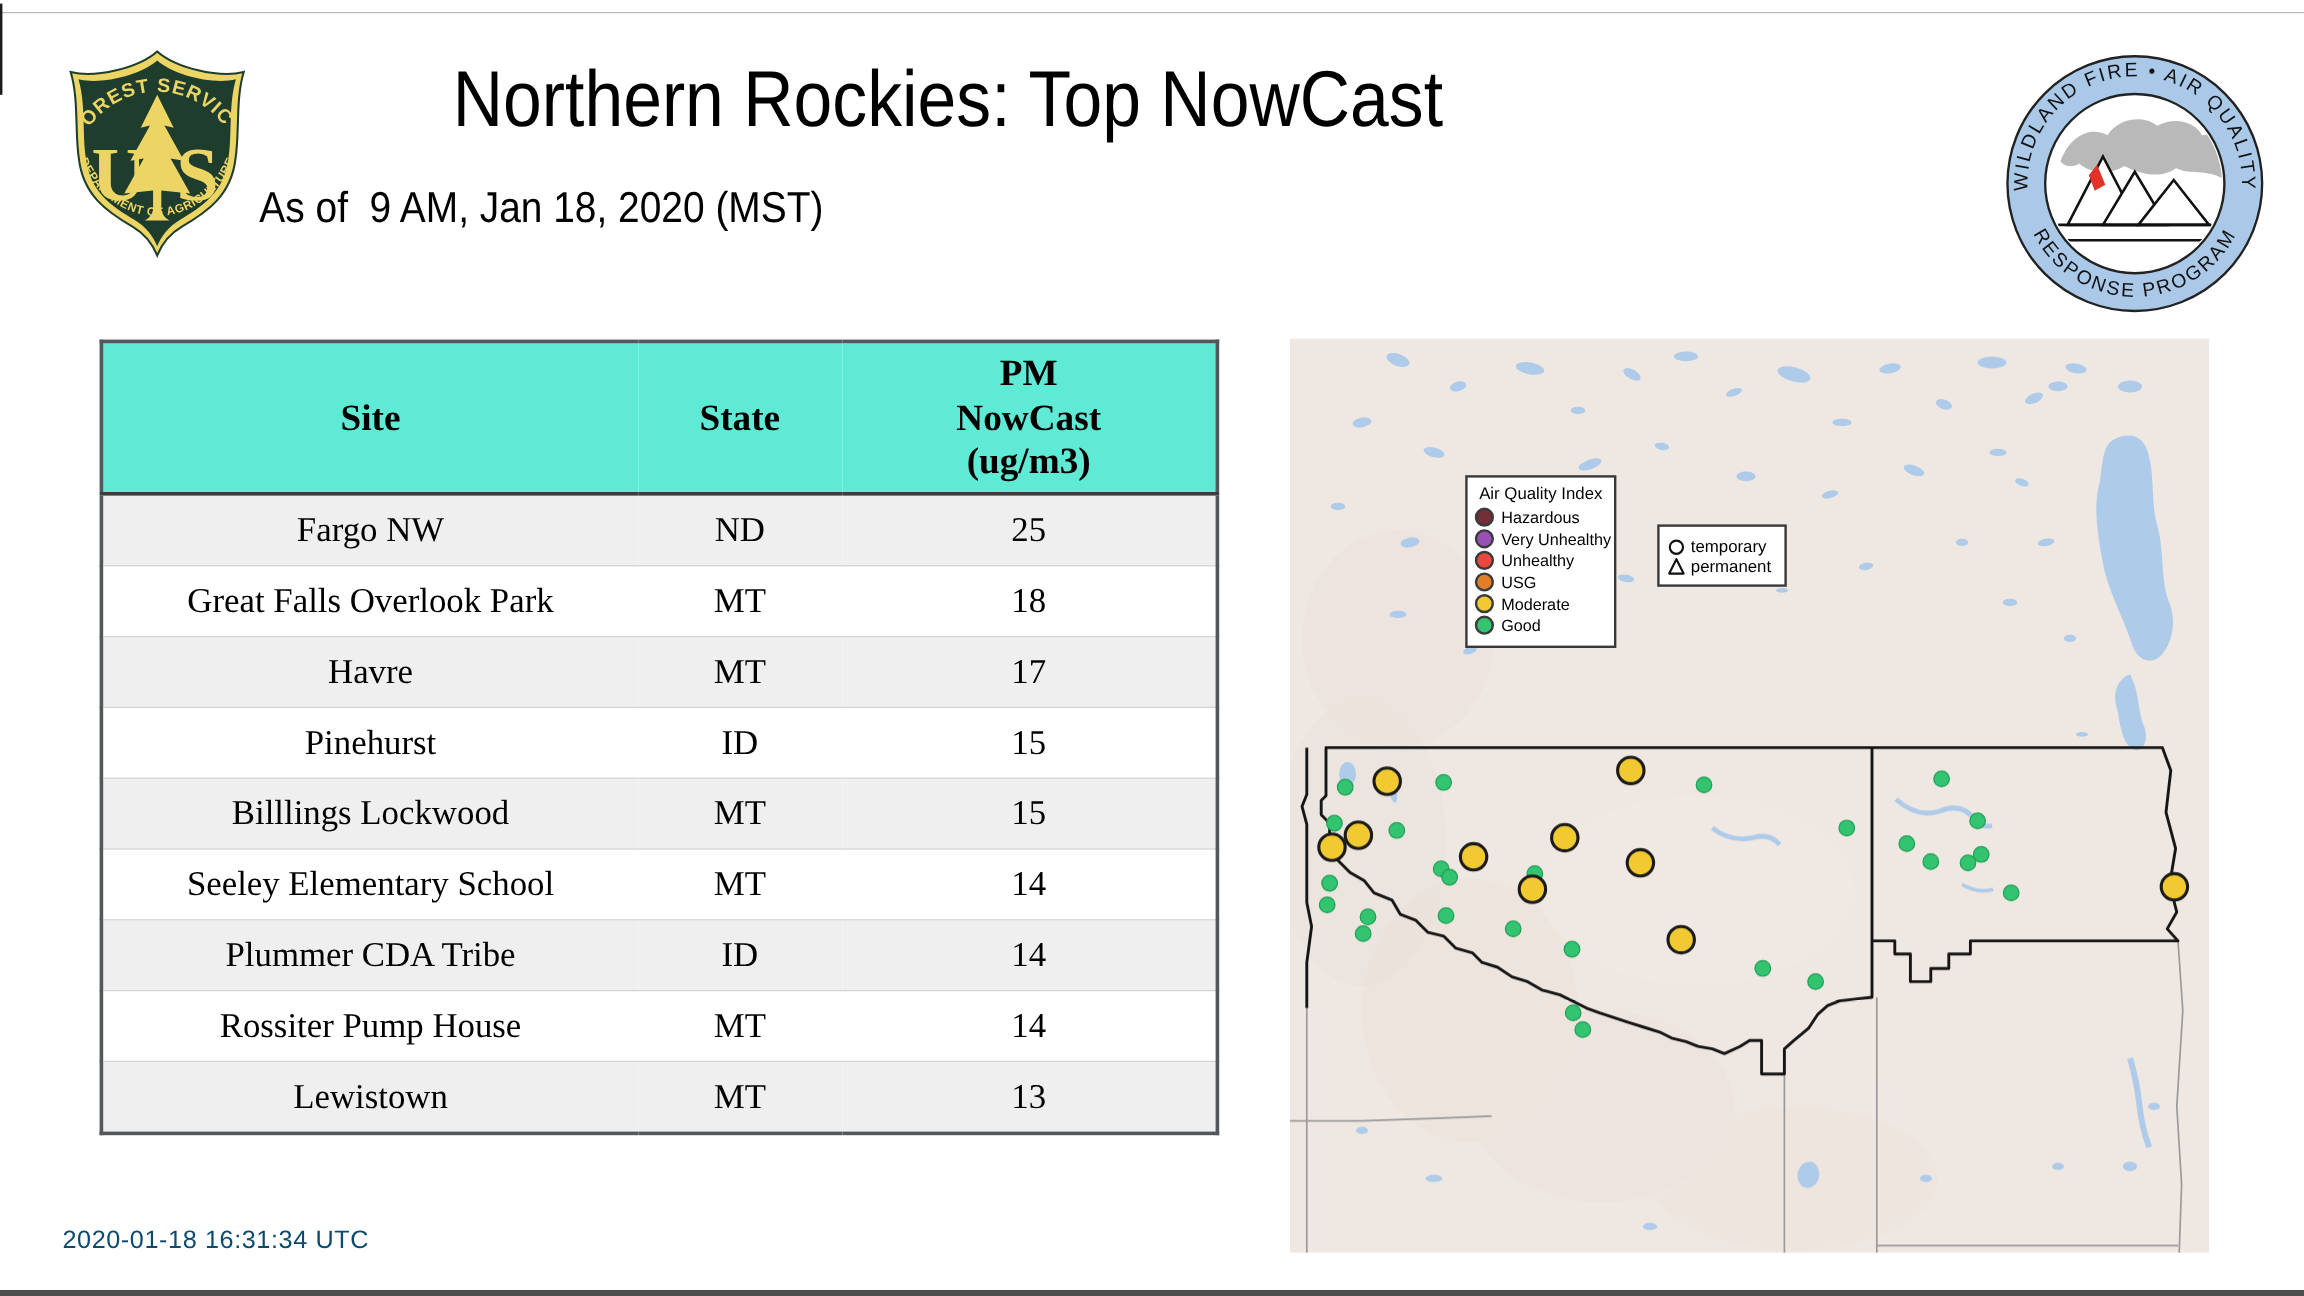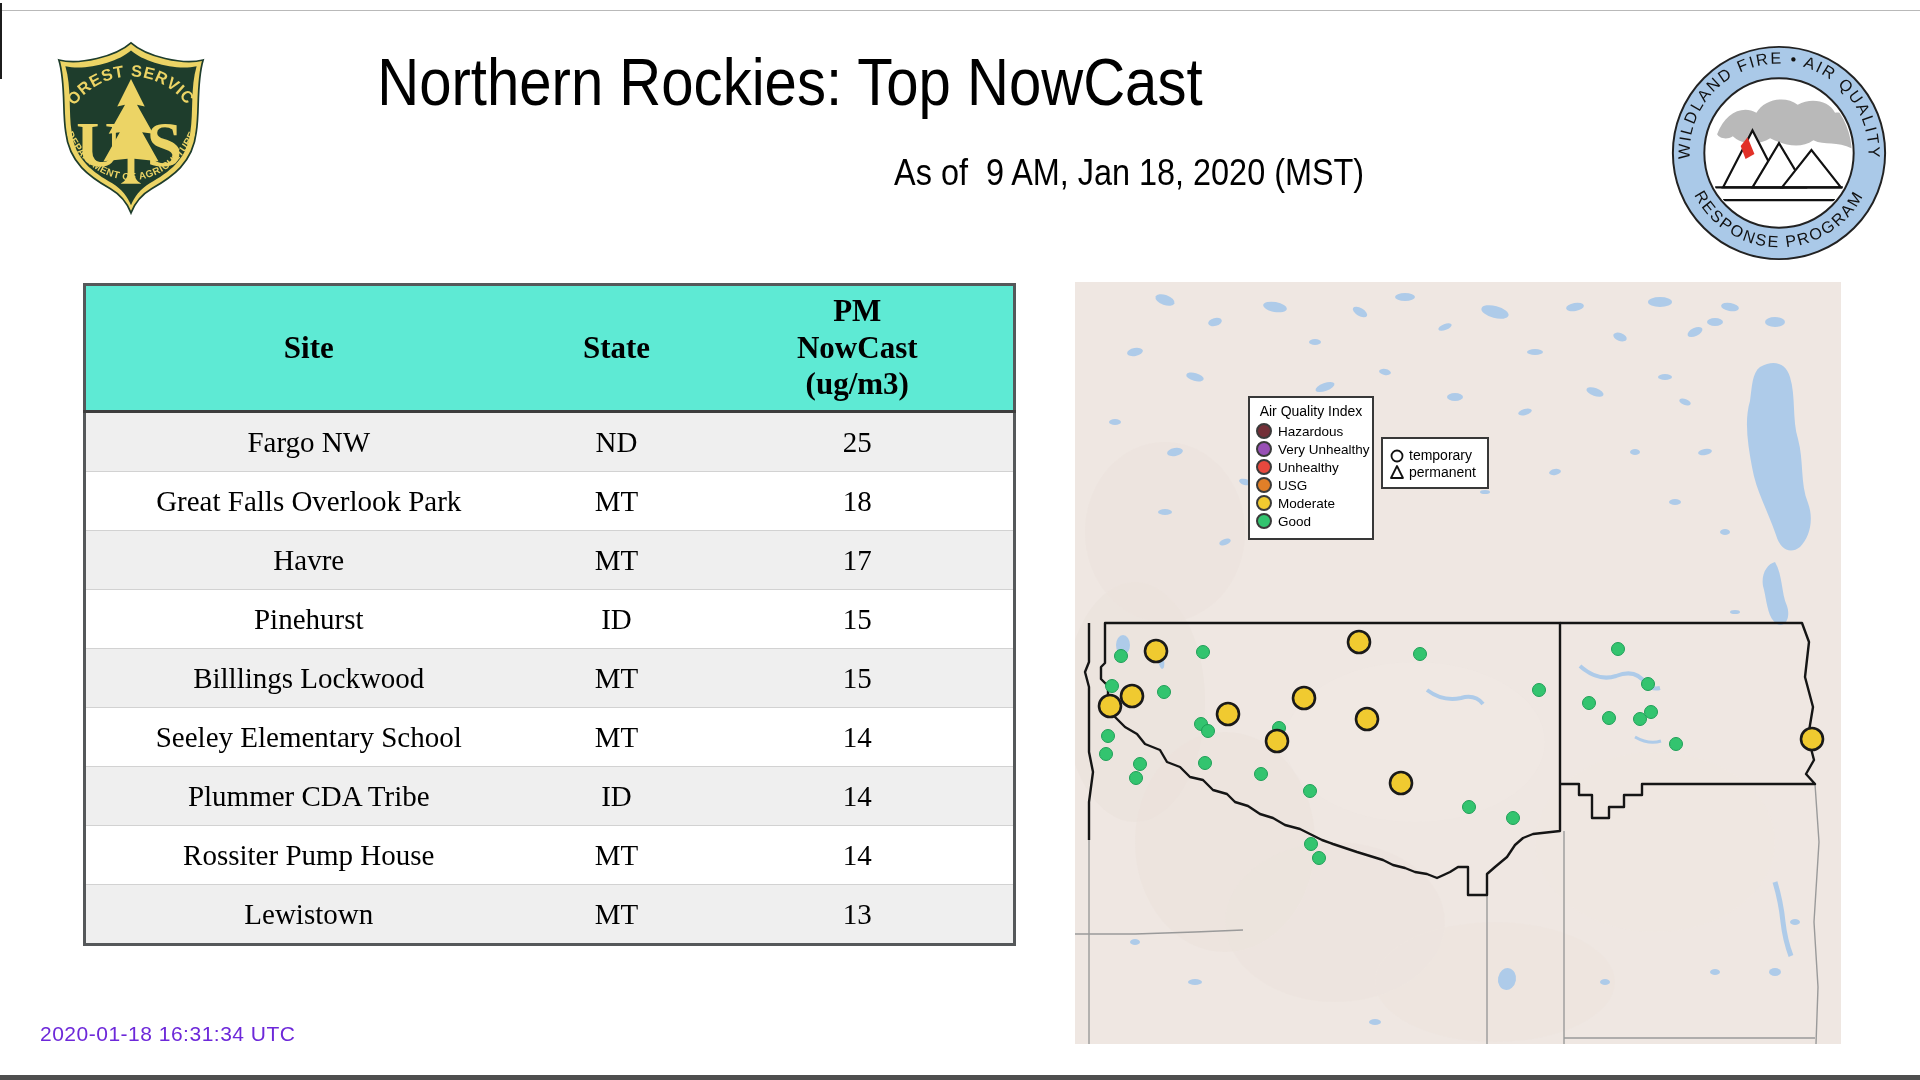--- a/index.html
+++ b/index.html
@@ -9,48 +9,48 @@
   }
   .top-hairline { position:absolute; left:0; top:10px; width:1920px; height:1px; background:#b9b9b9; }
   .left-edge-bar { position:absolute; left:0; top:3px; width:2px; height:76px; background:#1c1c1c; }
   .bottom-bar { position:absolute; left:0; bottom:0; width:1920px; height:5px; background:#4e4e4e; }
 
   .fs-logo { position:absolute; left:45px; top:36px; width:172px; height:182px; }
   .wf-logo { position:absolute; left:1666px; top:40px; width:226px; height:226px; }
 
   .title-wrap { position:absolute; left:190px; top:44px; width:1200px; text-align:center; }
   .title-wrap span { display:inline-block; font-size:66px; font-weight:400; transform:scaleX(0.88); transform-origin:center; white-space:pre; }
-  .subtitle-wrap { position:absolute; left:190px; top:152px; width:1200px; text-align:right; }
+  .subtitle-wrap { position:absolute; left:190px; top:152px; width:1200px; text-align:left; }
   .subtitle-wrap span { display:inline-block; font-size:36px; transform:scaleX(0.9); transform-origin:center; white-space:pre; }
 
   table.data-table {
     position:absolute; left:83px; top:283px; width:930px;
     border-collapse:collapse; border:3px solid #55585a;
     font-family:"Liberation Serif", serif; table-layout:fixed;
   }
   .data-table th {
     background:#5eead4; border-bottom:3px solid #3d3d3d;
     font-size:31px; font-weight:bold; height:124px; vertical-align:middle;
     text-align:center; line-height:1.18; padding:0;
   }
   .data-table td {
     font-size:29px; text-align:center; height:58px; padding:0;
     border-top:1px solid #d2d2d2; vertical-align:middle;
   }
   .data-table tbody tr:nth-child(odd)  { background:#efefef; }
   .data-table tbody tr:nth-child(even) { background:#ffffff; }
 
-  .timestamp { position:absolute; left:40px; top:1022px; font-size:21px; color:#6d28d9; letter-spacing:0.5px; }
+  .timestamp { position:absolute; left:52px; top:1022px; font-size:21px; color:#0c4a6e; letter-spacing:0.5px; }
 
   .map-wrap { position:absolute; left:1075px; top:282px; width:766px; height:762px; }
   .map-wrap svg.map { position:absolute; left:0; top:0; }
 
   .aqi-legend {
     position:absolute; left:146px; top:114px; width:126px;
-    background:#fff; border:2px solid #383838; padding:5px 6px 7px 6px; box-sizing:border-box;margin-left:27px;
+    background:#fff; border:2px solid #383838; padding:5px 6px 7px 6px; box-sizing:border-box;
   }
   .aqi-legend .lg-title { font-size:14px; text-align:center; margin-bottom:4px; white-space:nowrap; }
   .lg-item { display:flex; align-items:center; margin:2px 0; }
   .lg-dot { width:12px; height:12px; border-radius:50%; border:2px solid #3a3a3a; margin-right:6px; flex:0 0 auto; }
   .lg-label { font-size:13.5px; white-space:nowrap; }
 
   .sym-legend {
     position:absolute; left:306px; top:155px; width:108px;
     background:#fff; border:2px solid #383838; padding:7px 6px; box-sizing:border-box;text-align:center;
   }

